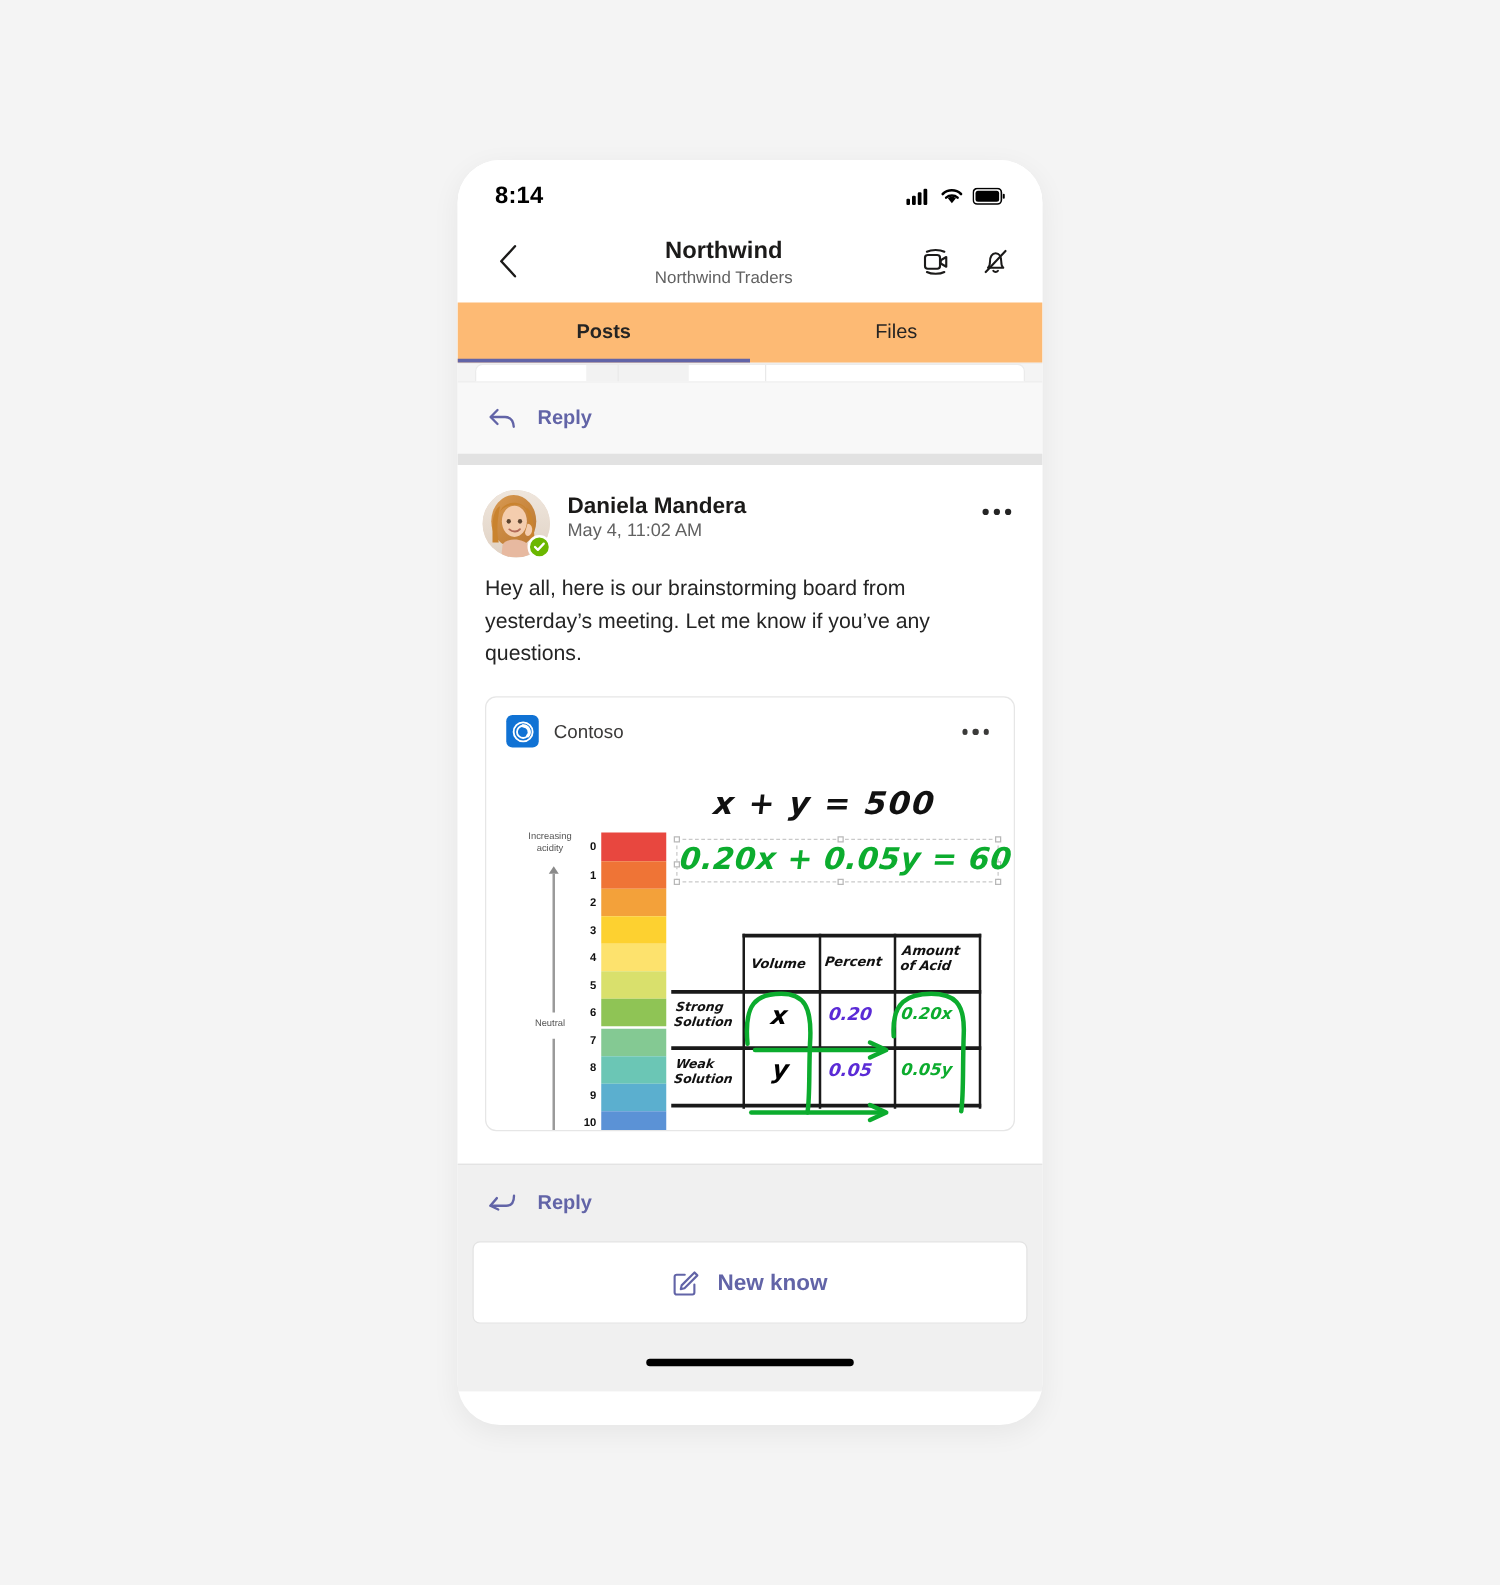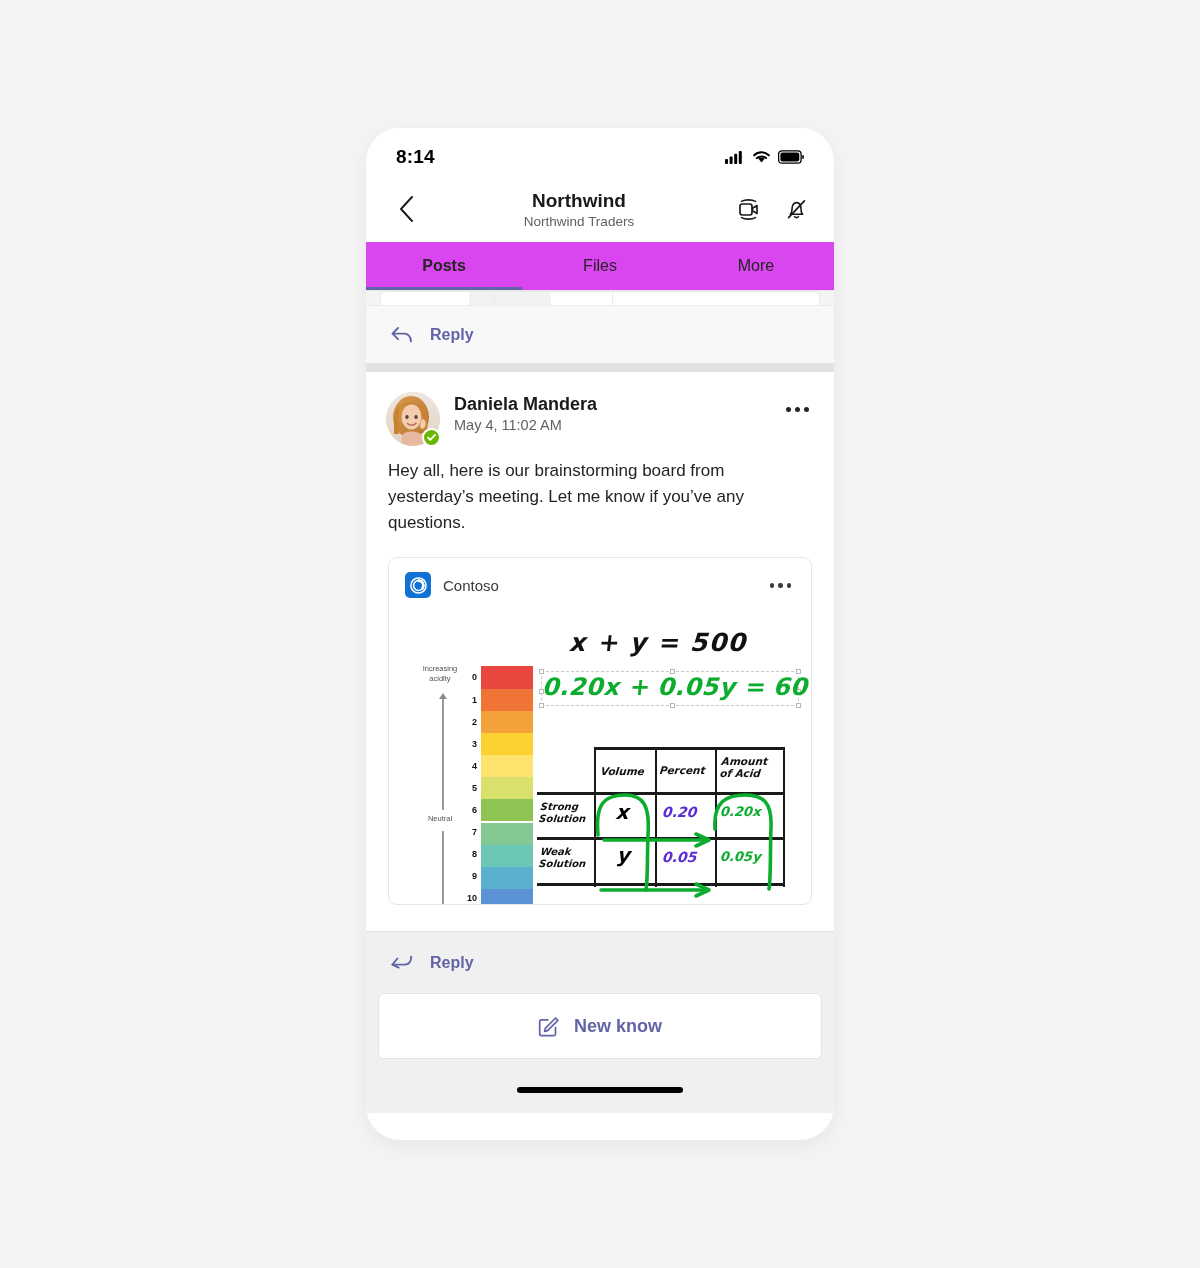--- a/index.html
+++ b/index.html
@@ -63,21 +63,21 @@
   }
   .team-sub {
     font-size: 13.5px; color: #616161; margin-top: 1px;
   }
   .hdr-actions { display: flex; align-items: center; gap: 20px; }
   .hdr-icon { width: 28px; height: 28px; display:flex; align-items:center; justify-content:center; cursor:pointer; }
 
   
   .tabs {
     display: flex;
-    background: #d946ef;
+    background: #fdba74;
     height: 48px;
     position: relative;
   }
   .tab {
     flex: 1;
     display: flex; align-items: center; justify-content: center;
     font-size: 16px;
     color: #252423;
     cursor: pointer;
     position: relative;
@@ -371,23 +371,20 @@
         </div>
       </div>
     </div>
 
     <div class="tabs">
       <div class="tab active">
         <span>Posts</span>
       </div>
       <div class="tab">
         <span>Files</span>
-      </div>
-      <div class="tab">
-        <span>More</span>
       </div>
     </div>
     <div class="tabs-divider"></div>
 
     <div class="feed">
 
       <div class="partial-card">
         <div class="partial-shade"></div>
         <div class="seg" style="left:113px"></div>
         <div class="seg" style="left:231px"></div>

